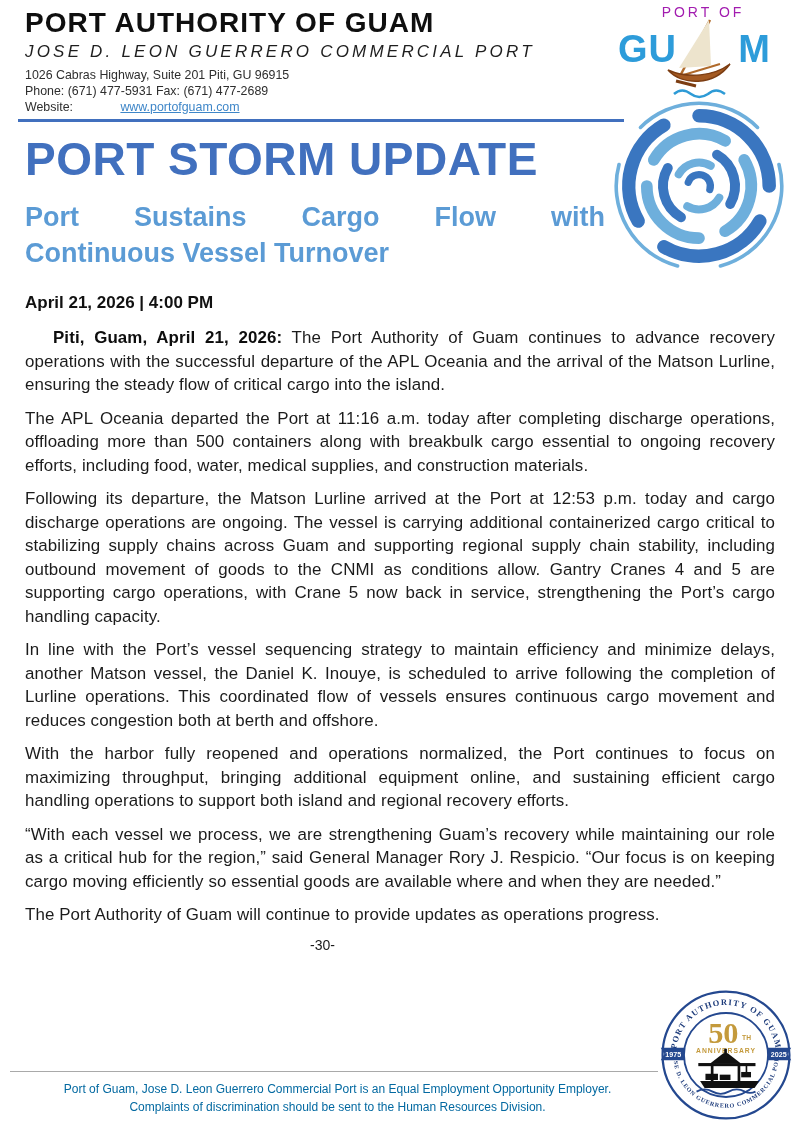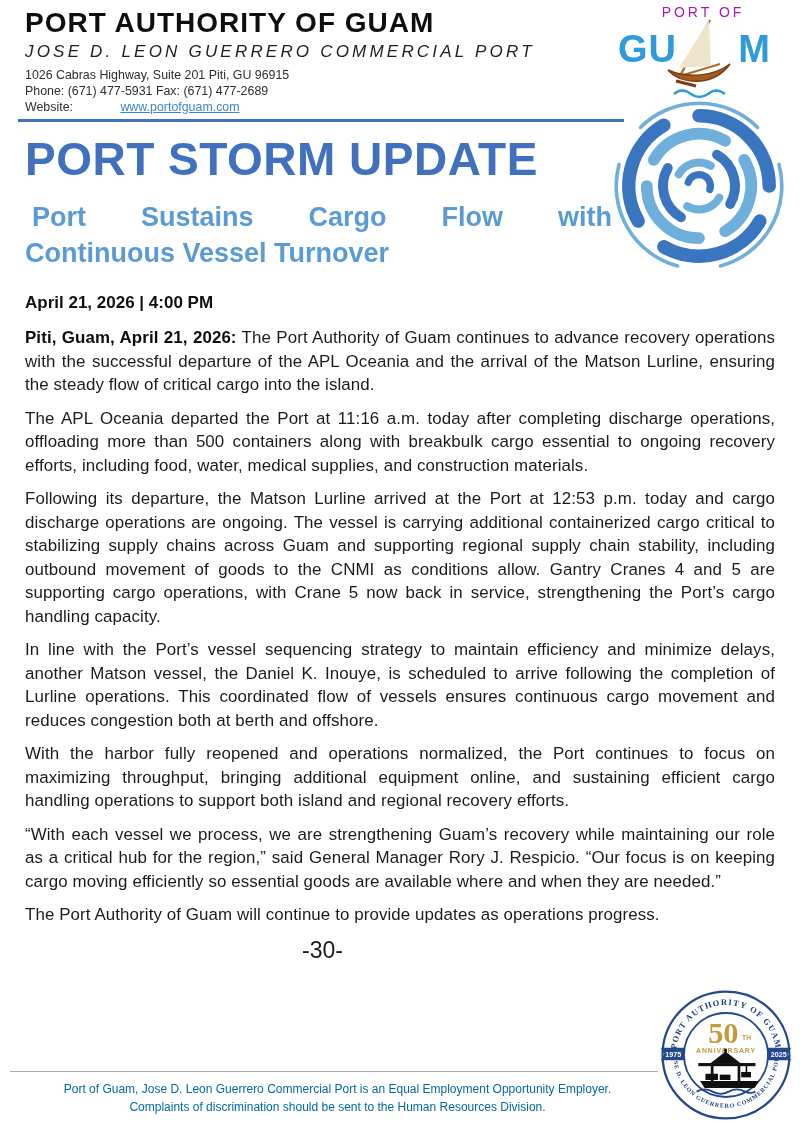--- a/index.html
+++ b/index.html
@@ -25,31 +25,31 @@
   .logo-top { font-size: 14px; letter-spacing: 3px; color: #a21caf; text-align: center; padding-left: 6px; }
   .logo-guam { position: relative; height: 78px; }
   .logo-gu { position: absolute; left: 2px; top: 8px; font-size: 38px; font-weight: 700; color: #2d9cda; letter-spacing: 1px; }
   .logo-m  { position: absolute; right: 14px; top: 8px; font-size: 38px; font-weight: 700; color: #2d9cda; }
   .logo-boat { position: absolute; left: 34px; top: -6px; }
   
   .blue-rule { margin: 4px 0 0 18px; width: 606px; height: 3px; background: #4170be; }
   .banner { margin: 12px 0 0 25px; width: 585px; }
   .banner-title { font-size: 46px; line-height: 50px; font-weight: 700; letter-spacing: 0.5px; color: #4170be; white-space: nowrap; }
   .subtitle-l1 { margin-top: 16px; width: 580px; display: flex; justify-content: space-between;
-                 font-size: 27px; line-height: 34px; font-weight: 700; color: #5b9bd5; margin-left: 7px; }
+                 font-size: 27px; line-height: 34px; font-weight: 700; color: #5b9bd5; }
   .subtitle-l2 { margin-top: 2px; font-size: 27px; line-height: 34px; font-weight: 700; color: #5b9bd5; }
   .storm-swirl { position: absolute; left: 606px; top: 96px; }
   
   .release { margin: 22px 0 0 25px; font-size: 17px; line-height: 22px; font-weight: 700; color: #111; }
   
   .bodytext { margin: 12px 25px 0 25px; width: 750px; font-size: 16.9px; line-height: 23.5px;
               text-align: justify; letter-spacing: 0.1px; color: #1b1b1b; }
   .bodytext p { margin-bottom: 10px; }
-  .bodytext .lead { font-weight: 700; color: #0d0d0d; }
-  .end-mark { width: 645px; text-align: center; font-size: 23px; margin-top: 8px; color: #1b1b1b; }
+  .bodytext .lead { font-weight: 700; color: #0d0d0d; margin-left: 28px; }
+  .end-mark { width: 645px; text-align: center; font-size: 14px; margin-top: 8px; color: #1b1b1b; }
   
   .footer-rule { position: absolute; left: 10px; top: 1071px; width: 648px; height: 1px; background: #a9a9a9; }
   .footer-text { position: absolute; left: 25px; top: 1080px; width: 625px; text-align: center;
                  font-size: 12px; line-height: 18px; color: #0369a1; }
   .seal { position: absolute; left: 658px; top: 988px; }
 </style>
 </head>
 <body>
 
 <div class="page">

